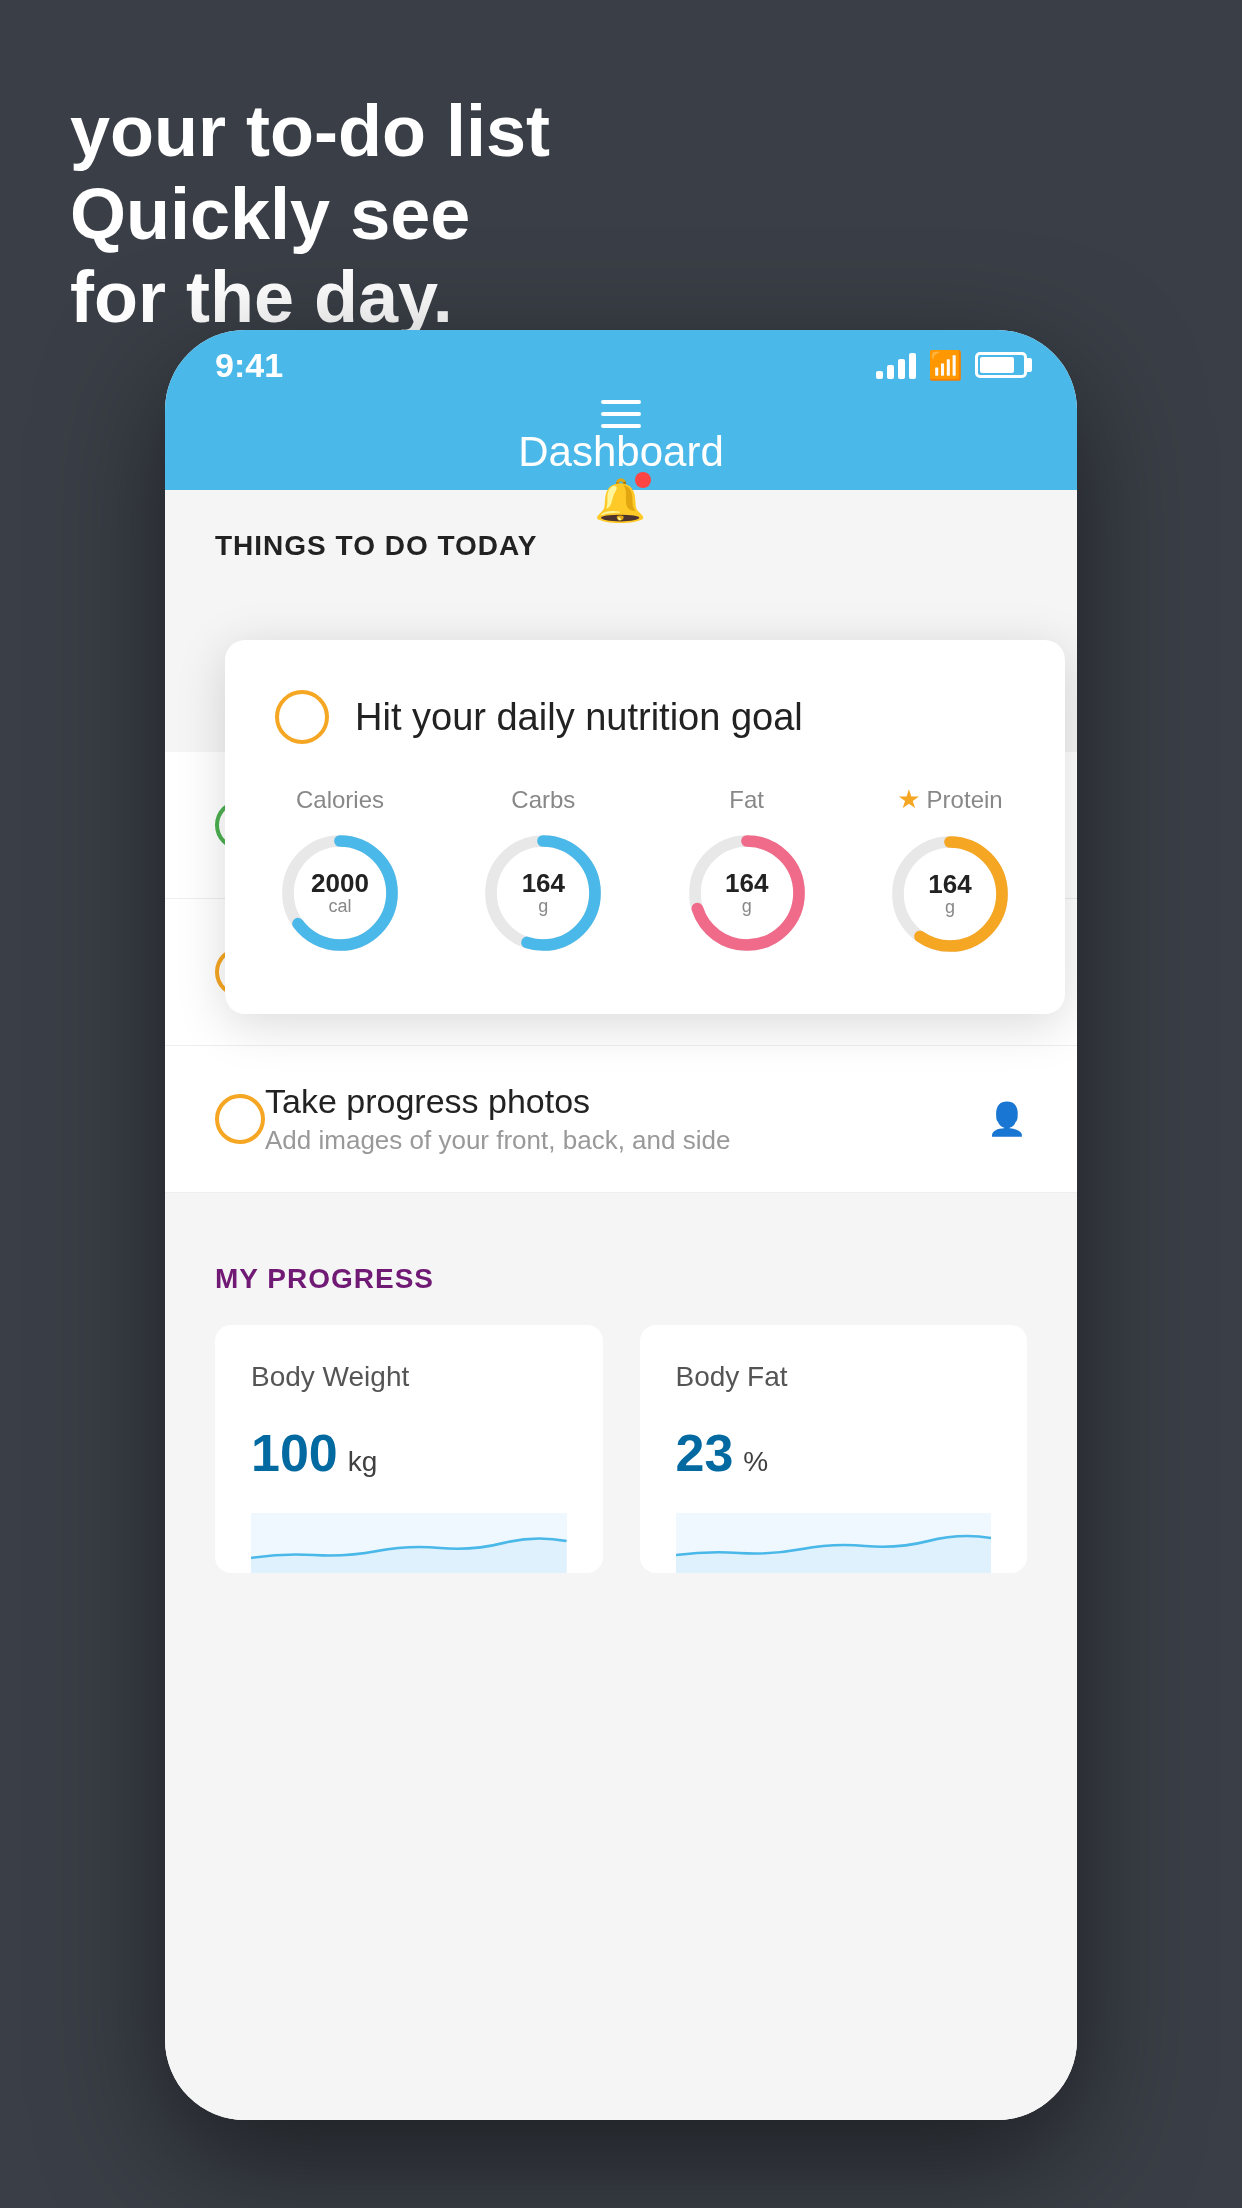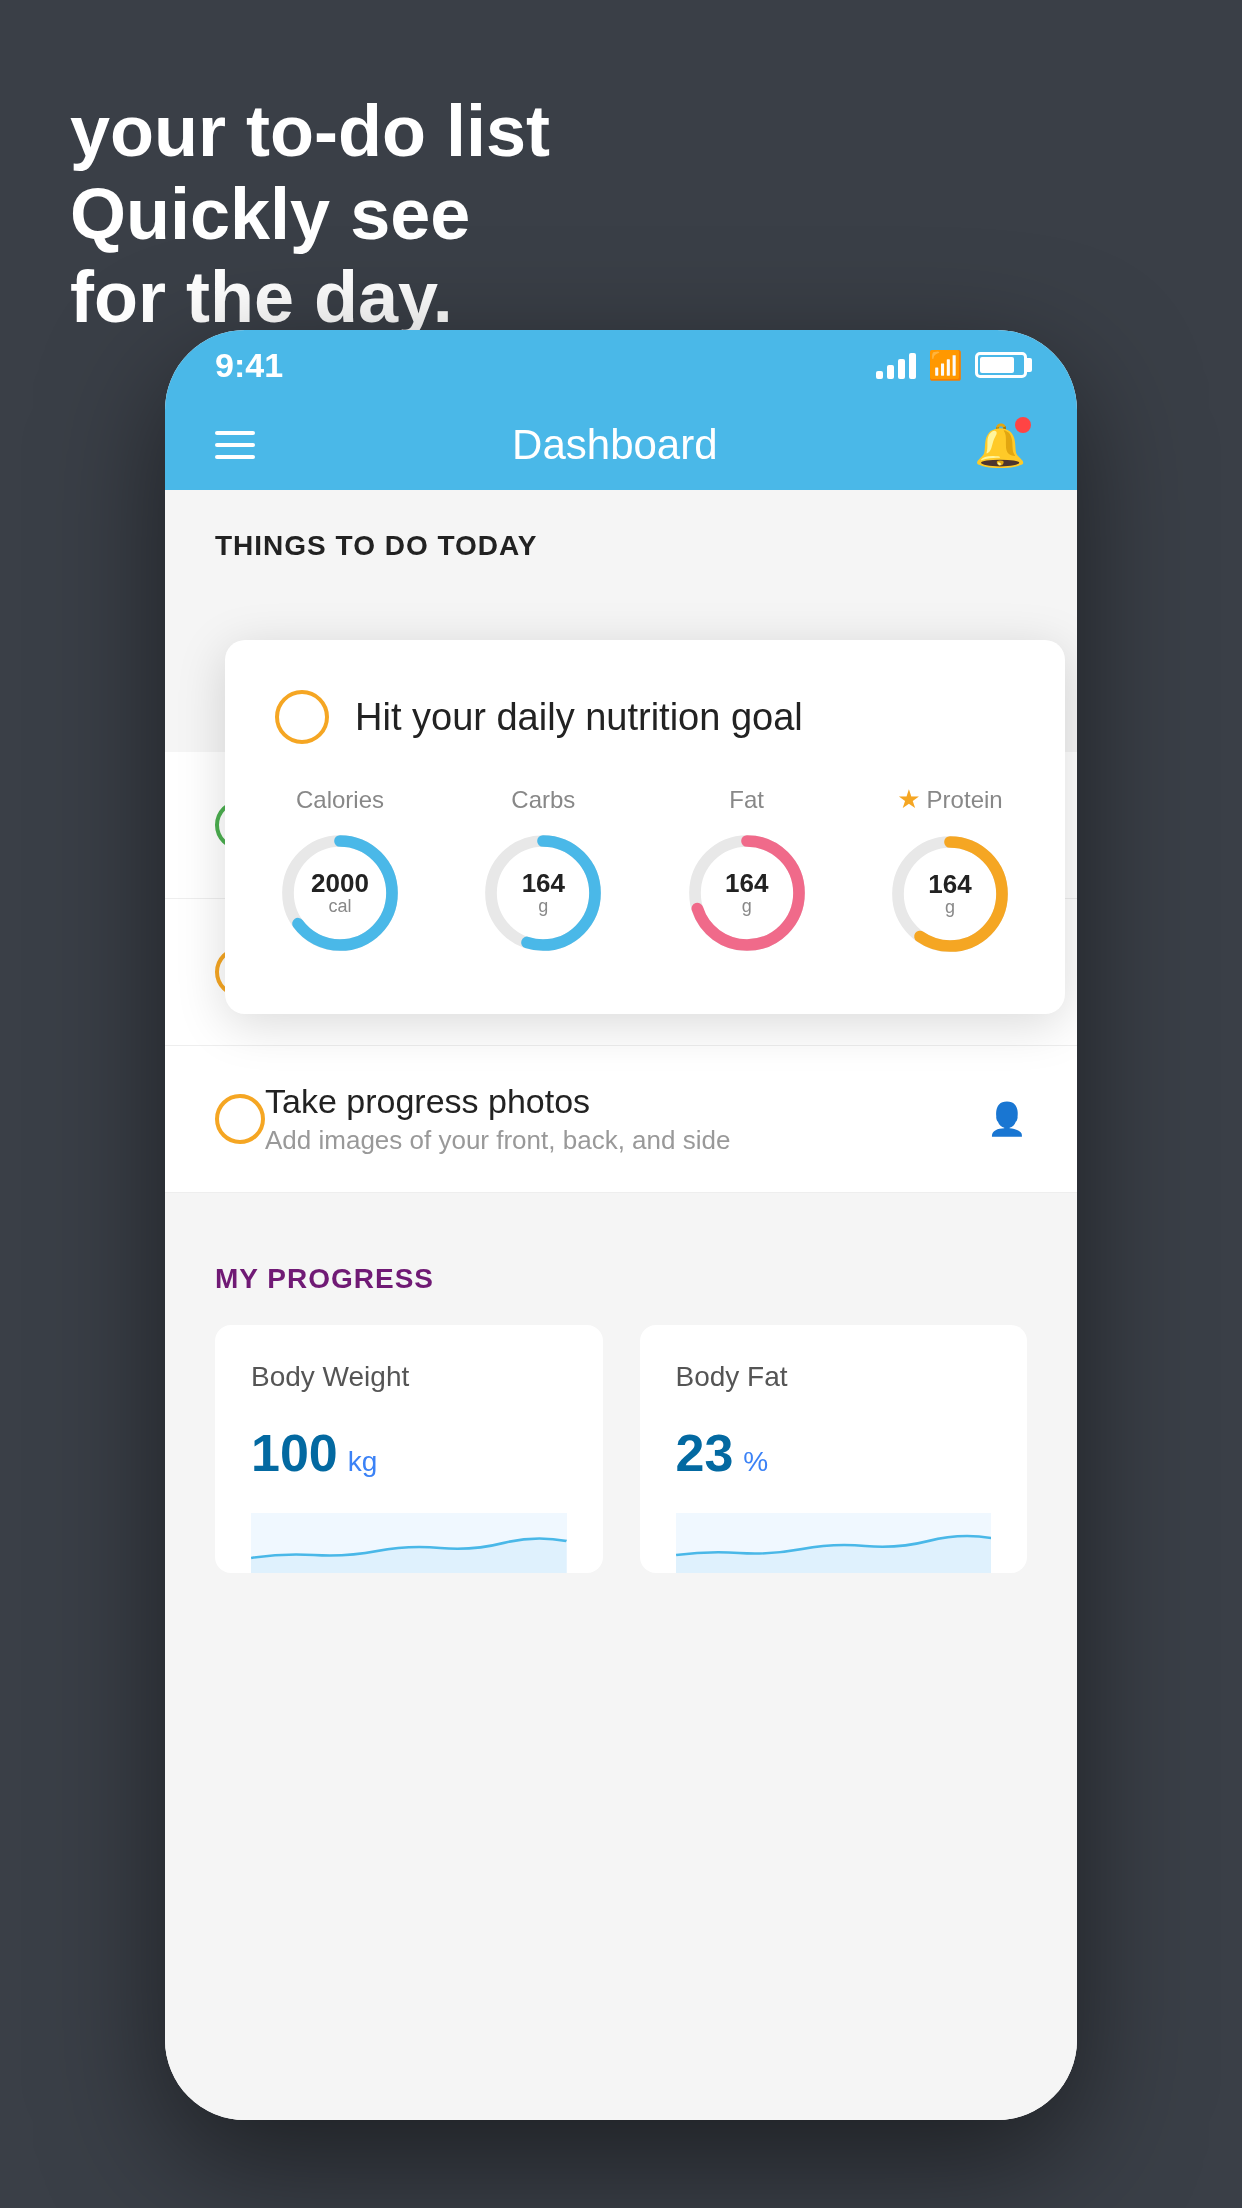--- a/index.html
+++ b/index.html
@@ -100,20 +100,21 @@
     }
 
     
     .nav-bar {
       background: #4ab8e8;
       height: 90px;
       display: flex;
       align-items: center;
       justify-content: space-between;
       padding: 0 50px;
+      flex-direction: column;
     }
     .hamburger {
       display: flex;
       flex-direction: column;
       gap: 8px;
     }
     .hamburger span {
       display: block;
       width: 40px;
       height: 4px;
@@ -319,21 +320,21 @@
       gap: 10px;
       margin-bottom: 30px;
     }
     .progress-value {
       font-size: 52px;
       font-weight: 700;
       color: #0369a1;
     }
     .progress-unit {
       font-size: 28px;
-      color: #3b82f6;
+      color: #404040;
     }
     .mini-chart {
       height: 60px;
       width: 100%;
       background: #f0f8ff;
     }
   </style>
 </head>
 <body>
 

